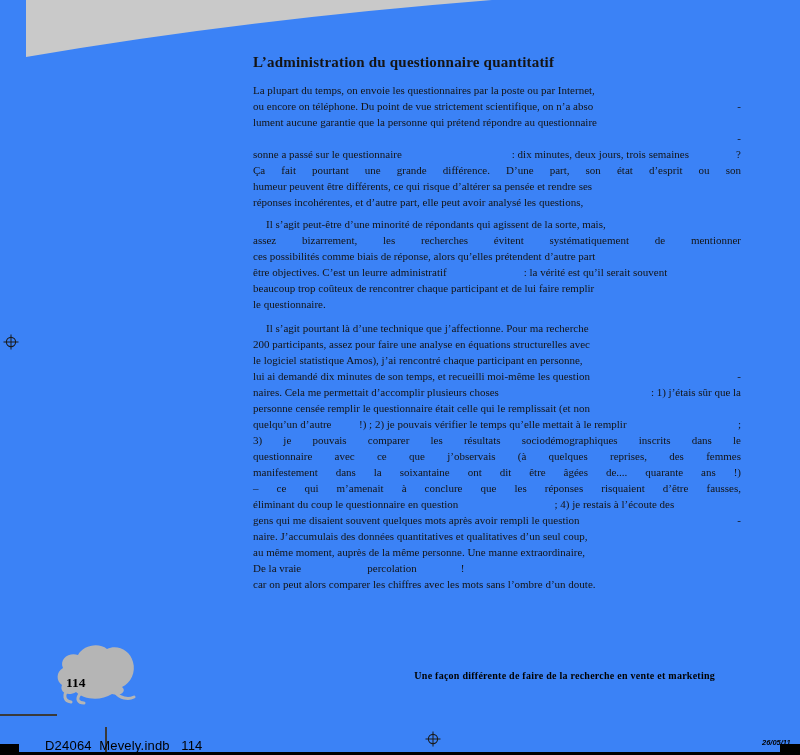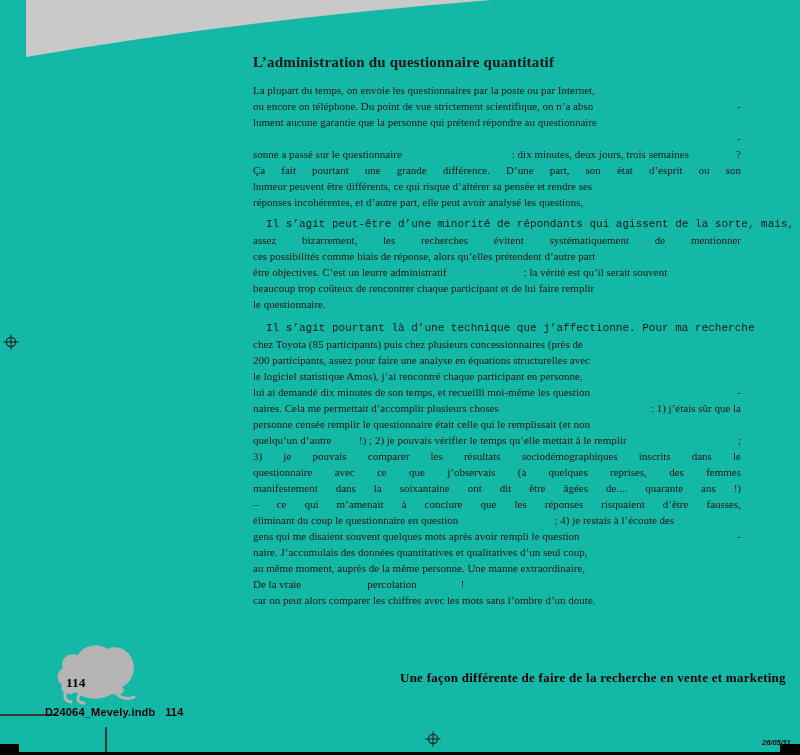--- a/index.html
+++ b/index.html
@@ -1,20 +1,20 @@
 <!DOCTYPE html>
 <html><head>
 <meta charset="utf-8">
 <style>
   html, body { margin: 0; padding: 0; background: #ffffff; }
   .scan {
     position: relative;
     width: 800px;
     height: 755px;
-    background: #14b8a6;
+    background: #3b82f6;
     overflow: hidden;
     font-family: "Liberation Serif", serif;
     color: #141414;
   }
 
   
   .wedge { position: absolute; left: 0; top: 0; }
 
   
   .title {
@@ -31,21 +31,21 @@
   
   .textblock {
     position: absolute;
     left: 253px;
     top: 82px;
     width: 488px;
   }
   .para { margin: 0; }
   .para:nth-child(2) { margin-top: 6px; }
   .para:nth-child(3) { margin-top: 8px; }
-  .para.indent .line:first-child { text-indent: 13px; font-family: Liberation Mono, monospace; }
+  .para.indent .line:first-child { text-indent: 13px; }
   .line {
     position: relative;
     height: 16px;
     line-height: 16px;
     font-size: 11px;
     white-space: pre;
     overflow: visible;
   }
   .line.spread {
     white-space: normal;
@@ -66,44 +66,44 @@
     color: #000;
     margin-top: 13px;
   }
 
   
   .running-footer {
     position: absolute;
     left: 400px;
     top: 670px;
     width: 315px;
-    text-align: center;
-    font-size: 13px;
+    text-align: right;
+    font-size: 10px;
     font-weight: bold;
     letter-spacing: 0.25px;
     color: #000;
     white-space: nowrap;
   }
 
   
   .regmark { position: absolute; }
   .regmark-left { left: 3px; top: 334px; }
   .regmark-bottom { left: 425px; top: 731px; }
   .cropline-h { position: absolute; left: 0; top: 714px; width: 57px; height: 2px; background: #3a3a3a; }
   .cropline-v { position: absolute; left: 105px; top: 727px; width: 2px; height: 26px; background: #3a3a3a; }
   .scan-edge-bottom { position: absolute; left: 0; top: 752px; width: 800px; height: 3px; background: #000; }
   .scan-edge-left { position: absolute; left: 0; top: 744px; width: 19px; height: 11px; background: #000; }
   .scan-edge-right { position: absolute; left: 780px; top: 744px; width: 20px; height: 11px; background: #000; }
   .file-label {
     position: absolute;
     left: 45px;
-    top: 706px;
+    top: 738px;
     font-family: "Liberation Sans", sans-serif;
-    font-size: 11px;
-    font-weight: bold;
+    font-size: 13px;
+    font-weight: normal;
     letter-spacing: 0.2px;
     color: #000;
     white-space: pre;
   }
   .date-label {
     position: absolute;
     left: 762px;
     top: 738px;
     font-family: "Liberation Sans", sans-serif;
     font-size: 7.5px;
@@ -137,21 +137,20 @@
       <div class="para indent">
         <div class="line"><span>Il s’agit peut-être d’une minorité de répondants qui agissent de la sorte, mais,</span></div>
         <div class="line spread"><span>assez bizarrement, les recherches évitent systématiquement de mentionner</span></div>
         <div class="line"><span>ces possibilités comme biais de réponse, alors qu’elles prétendent d’autre part</span></div>
         <div class="line"><span>être objectives. C’est un leurre administratif                            : la vérité est qu’il serait souvent</span></div>
         <div class="line"><span>beaucoup trop coûteux de rencontrer chaque participant et de lui faire remplir</span></div>
         <div class="line"><span>le questionnaire.</span></div>
       </div>
       <div class="para indent">
         <div class="line"><span>Il s’agit pourtant là d’une technique que j’affectionne. Pour ma recherche</span></div>
-        <div class="line"><span>chez Toyota (85 participants) puis chez plusieurs concessionnaires (près de</span></div>
         <div class="line"><span>200 participants, assez pour faire une analyse en équations structurelles avec</span></div>
         <div class="line"><span>le logiciel statistique Amos), j’ai rencontré chaque participant en personne,</span></div>
         <div class="line"><span>lui ai demandé dix minutes de son temps, et recueilli moi-même les question</span><span class="tail">-</span></div>
         <div class="line"><span>naires. Cela me permettait d’accomplir plusieurs choses</span><span class="tail">: 1) j’étais sûr que la</span></div>
         <div class="line"><span>personne censée remplir le questionnaire était celle qui le remplissait (et non</span></div>
         <div class="line"><span>quelqu’un d’autre          !) ; 2) je pouvais vérifier le temps qu’elle mettait à le remplir</span><span class="tail">;</span></div>
         <div class="line spread"><span>3) je pouvais comparer les résultats sociodémographiques inscrits dans le</span></div>
         <div class="line spread"><span>questionnaire avec ce que j’observais (à quelques reprises, des femmes</span></div>
         <div class="line spread"><span>manifestement dans la soixantaine ont dit être âgées de.... quarante ans !)</span></div>
         <div class="line spread"><span>– ce qui m’amenait à conclure que les réponses risquaient d’être fausses,</span></div>

